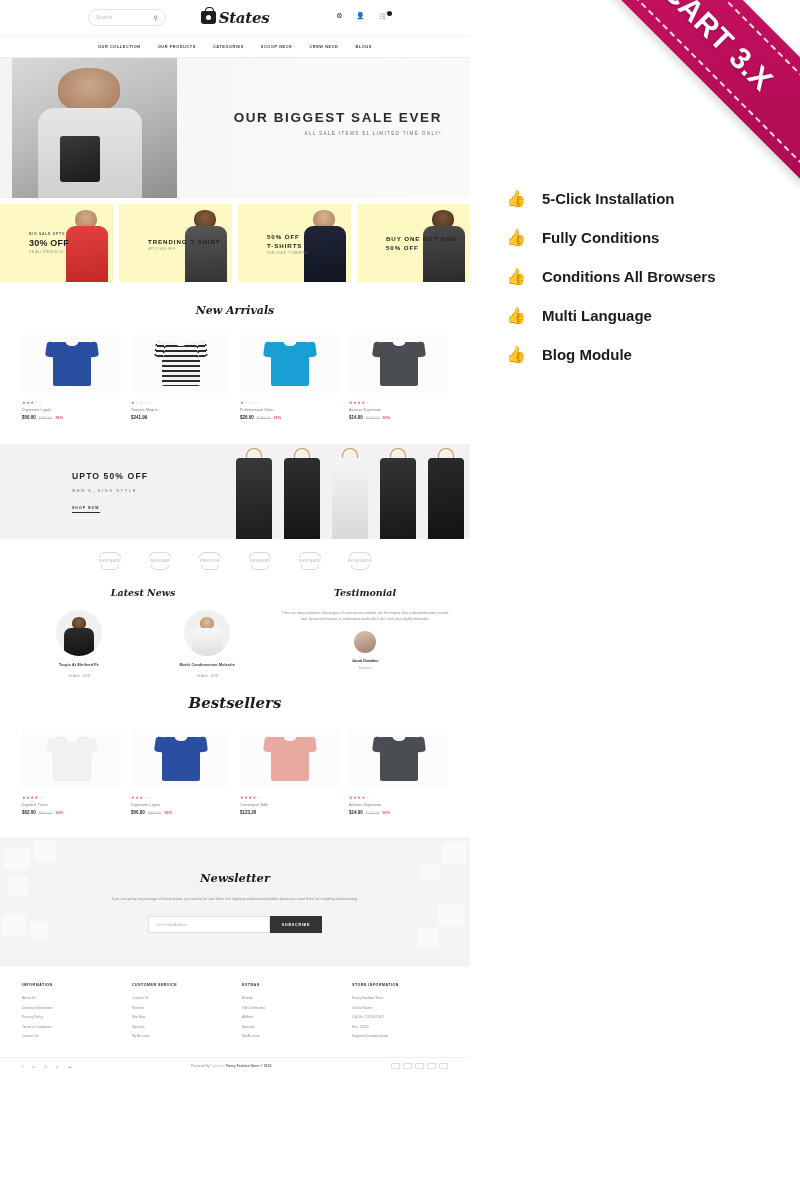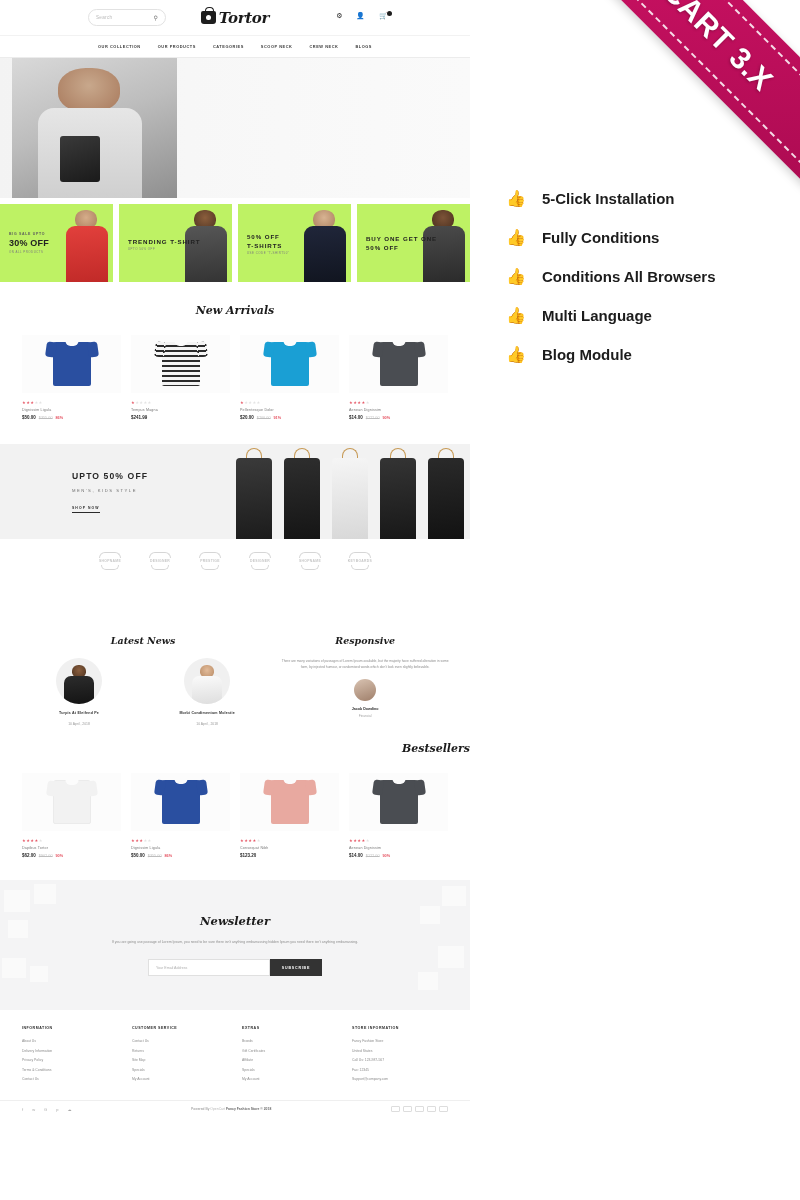--- a/index.html
+++ b/index.html
@@ -83,22 +83,22 @@
   .hero-shirtart {
     position:absolute; left:60px; top:78px; width:40px; height:46px;
     background: linear-gradient(160deg,#3a3a3a,#1a1a1a); border-radius:3px; z-index:3;
   }
   .hero-copy { position: absolute; right: 28px; top: 52px; text-align: right; }
   .hero-copy h2 { font-size: 13.5px; letter-spacing: 1.6px; color: #2b2b2b; font-weight: 700; }
   .hero-copy p { font-size: 4.6px; letter-spacing: 1.35px; color: #6d6d6d; margin-top: 6px; }
 
   .dk-promos { display: flex; gap: 6px; padding: 6px 0 8px; background:#fff; }
   .promo {
-    flex: 1; height: 78px; background: #bef264; position: relative; overflow: hidden;
-    display: flex; align-items: center;
+    flex: 1; height: 78px; background: #fef9c3; position: relative; overflow: hidden;
+    display: flex; align-items: center; padding-left: 20px;
   }
   .promo .ptext { padding-left: 9px; z-index: 2; }
   .promo .p1 { font-size: 3.5px; letter-spacing: .7px; color: #5b5b5b; font-weight:700; }
   .promo .p2 { font-size: 9px; letter-spacing: .2px; color: #222; font-weight: 700; margin: 2px 0; }
   .promo .p2.sm { font-size: 6.2px; letter-spacing: .9px; font-weight: 600; }
   .promo .p3 { font-size: 2.9px; letter-spacing: .5px; color: #7c7c7c; }
   .promo .pmodel {
     position: absolute; right: 0; bottom: 0; width: 52px; height: 78px;
   }
   .pm-head { position:absolute; left:14px; top:6px; width:22px; height:19px; border-radius:45%; }
@@ -154,21 +154,21 @@
 
   .dk-brands { height: 44px; display:flex; align-items:center; justify-content:center; gap: 24px; background:#fff; }
   .brandlogo { width: 26px; height: 22px; opacity: .34; position: relative; }
   .brandlogo .bt { font-size: 3.4px; font-weight: 800; letter-spacing: .3px; color:#555;
     position:absolute; left:0; right:0; top:9px; text-align:center; }
   .brandlogo .arc { position:absolute; left:2px; right:2px; top:2px; height:6px;
     border: .8px solid #8a8a8a; border-bottom:none; border-radius: 10px 10px 0 0; }
   .brandlogo .arc2 { position:absolute; left:4px; right:4px; bottom:2px; height:5px;
     border:.8px solid #8a8a8a; border-top:none; border-radius: 0 0 10px 10px; }
 
-  .dk-news { display: flex; padding: 4px 20px 0; background:#fff;margin-top:48px; }
+  .dk-news { display: flex; padding: 4px 20px 0; background:#fff; }
   .news-col { flex: 1.45; }
   .testi-col { flex: 1; padding-left: 14px; }
   .dk-news h4 { font-size: 9.5px; }
   .news-items { display: flex; gap: 10px; margin-top: 12px; }
   .news-item { flex: 1; text-align: center; }
   .news-ava {
     width: 46px; height: 46px; border-radius: 50%; margin: 0 auto;
     background: #f0f0f0; position: relative; overflow: hidden;
   }
   .news-ava .face { position:absolute; left:50%; transform:translateX(-50%); top:7px;
@@ -177,21 +177,21 @@
     width:30px; height:30px; border-radius:7px 7px 0 0; }
   .news-item .ntitle { font-size: 3.6px; font-weight: 700; color: #2d2d2d; margin-top: 7px; letter-spacing:.2px;}
   .news-item .ndate { font-size: 3.4px; color: #9a9a9a; margin-top: 7px; }
   .testi-text { font-size: 3.3px; line-height: 1.85; color: #8c8c8c; text-align: center; margin-top: 12px; }
   .testi-ava { width: 22px; height: 22px; border-radius: 50%; margin: 9px auto 0;
     background: linear-gradient(160deg,#d9c3b2,#9f7f6a); }
   .testi-name { font-size: 3.6px; font-weight: 700; color: #2d2d2d; text-align: center; margin-top: 6px; }
   .testi-role { font-size: 3.2px; color: #a5a5a5; text-align: center; margin-top: 3px; }
 
   .sect-bestsellers { padding: 16px 0 6px; background:#fff; }
-  .sect-bestsellers .dk-section-title { font-size: 11px; text-align: right; }
+  .sect-bestsellers .dk-section-title { font-size: 15px; }
 
   .dk-newsletter {
     height: 130px; margin-top: 16px; background: #f4f4f5; position: relative;
     display: flex; flex-direction: column; align-items: center; justify-content: center;
     overflow: hidden;
   }
   .nl-deco { position:absolute; top:0; bottom:0; width:70px; opacity:.55; }
   .nl-deco.l { left:0; } .nl-deco.r { right:0; }
   .nl-deco i { position:absolute; display:block; background:#ffffff; }
   .dk-newsletter h4 { font-size: 11.5px; z-index:2; }
@@ -257,41 +257,45 @@
 
 <div id="desktop-preview">
 
   <div class="dk-topbar">
     <div class="dk-search">
       <span class="ph">Search</span>
       <span class="ic">⚲</span>
     </div>
     <div class="dk-logo">
       <span class="bag-icon"></span>
-      <span class="brand-word">Tortor</span>
+      <span class="brand-word">States</span>
     </div>
     <div class="dk-icons">
       <span class="ic">⚙</span>
       <span class="ic">👤</span>
       <span class="ic cart-wrap">🛒<i class="cart-badge"></i></span>
     </div>
   </div>
 
   <div class="dk-nav">
     <a>OUR COLLECTION</a>
     <a>OUR PRODUCTS</a>
     <a>CATEGORIES</a>
     <a>SCOOP NECK</a>
     <a>CREW NECK</a>
     <a>BLOGS</a>
   </div>
 
   <div class="dk-hero">
     <div class="hero-model"></div>
     <div class="hero-shirtart"></div>
+    <div class="hero-copy">
+      <h2>OUR BIGGEST SALE EVER</h2>
+      <p>ALL SALE ITEMS $1 LIMITED TIME ONLY!</p>
+    </div>
   </div>
 
   <div class="dk-promos">
     <div class="promo">
       <div class="ptext">
         <div class="p1">BIG SALE UPTO</div>
         <div class="p2">30% OFF</div>
         <div class="p3">ON ALL PRODUCTS</div>
       </div>
       <div class="pmodel">
@@ -473,21 +477,21 @@
           <div class="news-ava">
             <i class="face" style="background:radial-gradient(ellipse at 50% 40%,#e2bb9a,#b78a64)"></i>
             <i class="torso" style="background:linear-gradient(175deg,#fafafa,#dcdcdc)"></i>
           </div>
           <div class="ntitle">Morbi Condimentum Molestie</div>
           <div class="ndate">10 April , 2018</div>
         </div>
       </div>
     </div>
     <div class="testi-col">
-      <h4 class="dk-section-title">Responsive</h4>
+      <h4 class="dk-section-title">Testimonial</h4>
       <div class="testi-text">There are many variations of passages of Lorem Ipsum available, but the majority have suffered alteration in some form, by injected humour, or randomised words which don't look even slightly believable.</div>
       <div class="testi-ava"></div>
       <div class="testi-name">Jacob Dowdino</div>
       <div class="testi-role">Financial</div>
     </div>
   </div>
 
   <div class="sect-bestsellers">
     <div class="dk-section-title">Bestsellers</div>
     <div class="prod-grid">

